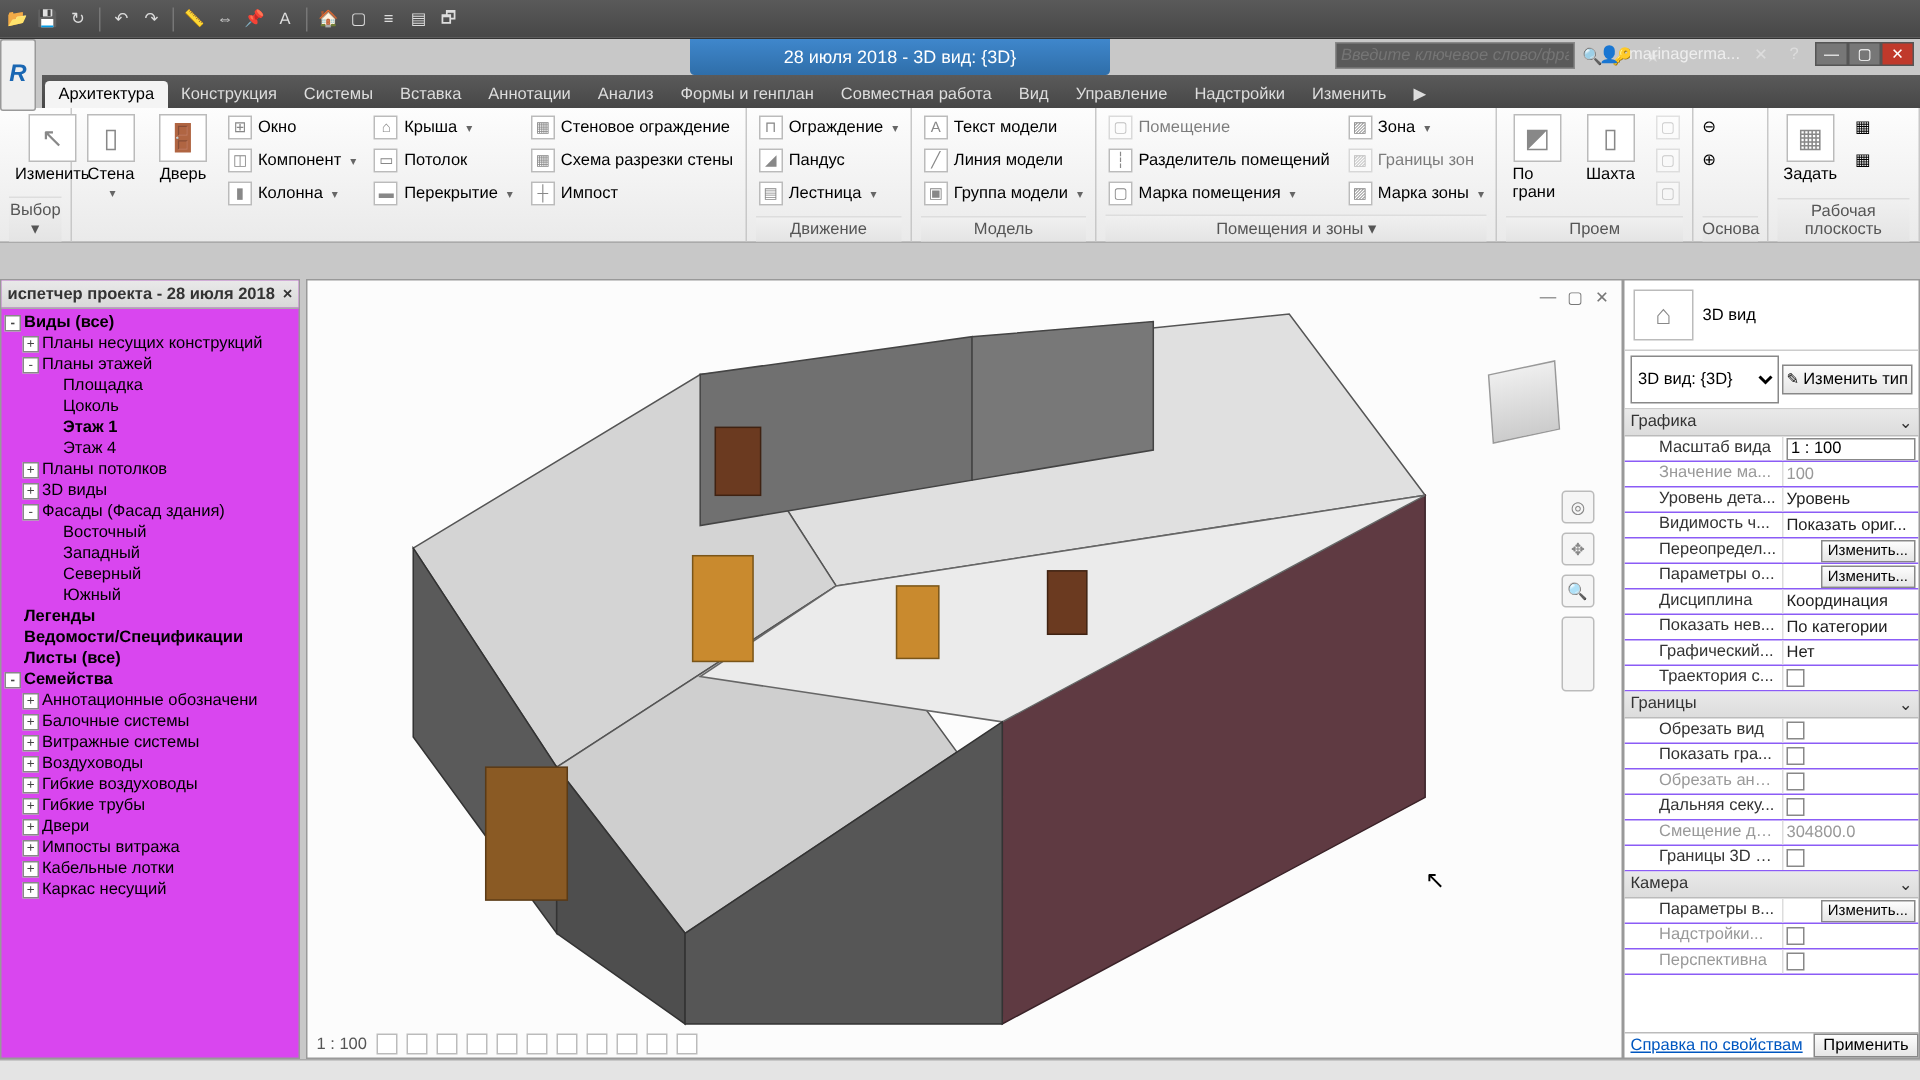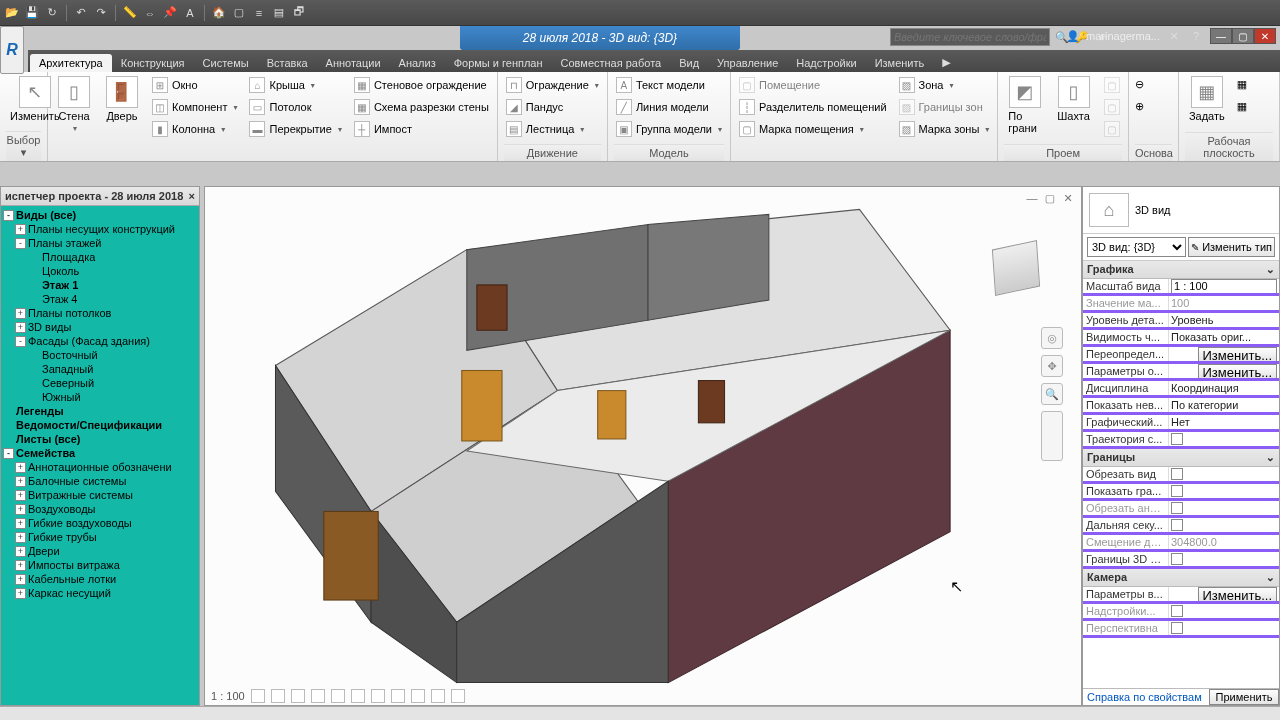--- a/index.html
+++ b/index.html
@@ -2,42 +2,42 @@
 <html><head>
 <meta charset="utf-8">
 <style>
 * { margin:0; padding:0; box-sizing:border-box; font-family:"Segoe UI",Tahoma,sans-serif; font-size:11px; user-select:none; }
 html,body { width:1280px; height:720px; overflow:hidden; background:#c8c8c8; }
 .qat { height:26px; background:linear-gradient(#5a5a5a,#474747); display:flex; align-items:center; padding:0 4px; gap:4px; border-bottom:1px solid #333;}
 .qat-icon { width:16px; height:16px; display:flex; align-items:center; justify-content:center; color:#ddd; cursor:pointer;}
 .qat-sep { width:1px; height:16px; background:#777; margin:0 2px;}
 .logo { width:24px; height:48px; background:#efefef; position:absolute; left:0; top:26px; z-index:5; display:flex; align-items:center; justify-content:center; border:1px solid #999; border-radius:2px;}
 .logo span{ font-weight:bold; font-size:16px; color:#1a67b3; font-style:italic;}
-.title-area { position:absolute; left:460px; top:26px; width:280px; height:24px; background:linear-gradient(#3f87cc,#2f6ea9); color:#fff; display:flex; align-items:center; justify-content:center; font-size:12px; z-index:4; border-radius:0 0 3px 3px;font-style:italic;}
+.title-area { position:absolute; left:460px; top:26px; width:280px; height:24px; background:linear-gradient(#3f87cc,#2f6ea9); color:#fff; display:flex; align-items:center; justify-content:center; font-size:12px; z-index:4; border-radius:0 0 3px 3px;}
 .search-area { position:absolute; right:170px; top:28px; display:flex; align-items:center; gap:4px; z-index:4; color:#ccc;}
 .search-area input{ width:160px; height:18px; border:1px solid #888; background:#5a5a5a; color:#bbb; padding:0 3px; font-style:italic; font-size:11px;}
 .titlebar-right{ position:absolute; right:4px; top:28px; display:flex; align-items:center; gap:6px; z-index:4; color:#ddd;}
 .titlebar-right .user{ color:#eee;}
 .winbtns{ display:flex; gap:0;}
 .winbtn{ width:22px; height:16px; display:flex; align-items:center; justify-content:center; background:#777; border:1px solid #555; color:#fff; font-size:10px;}
 .winbtn.close{ background:#c0392b;}
 .tabs { position:absolute; top:50px; left:28px; right:0; height:22px; background:linear-gradient(#5a5a5a,#474747); display:flex; align-items:flex-end; padding-left:2px; z-index:3;}
 .tab { padding:3px 9px; color:#ddd; cursor:pointer; border-top-left-radius:3px; border-top-right-radius:3px;}
 .tab.active { background:#f4f4f4; color:#000;}
 .ribbon { position:absolute; top:72px; left:0; right:0; height:90px; background:linear-gradient(#fdfdfd,#eaeaea); border-bottom:1px solid #aaa; display:flex; z-index:2;}
 .rgroup { border-right:1px solid #c8c8c8; display:flex; flex-direction:column; justify-content:space-between; padding:2px 6px 0; position:relative;}
 .rgroup-title { text-align:center; color:#555; font-size:11px; padding:2px 0; border-top:1px solid #ddd; background:linear-gradient(#f0f0f0,#e4e4e4);}
 .rbtn-large { display:flex; flex-direction:column; align-items:center; gap:2px; padding:2px 4px; cursor:pointer;}
 .rbtn-large .ico { width:32px; height:32px; background:#fff; border:1px solid #bbb; display:flex; align-items:center; justify-content:center; color:#888; font-size:18px;}
 .rbtn-small { display:flex; align-items:center; gap:4px; padding:1px 2px; cursor:pointer; height:22px; white-space:nowrap;}
 .rbtn-small .ico { width:16px; height:16px; background:#fff; border:1px solid #bbb; display:inline-flex; align-items:center; justify-content:center; color:#888; font-size:10px;}
 .drop::after{ content:"▾"; font-size:8px; margin-left:2px; color:#666;}
 .col { display:flex; flex-direction:column; justify-content:flex-start; gap:0;}
 .rbody { display:flex; gap:8px; flex:1;}
-.browser { position:absolute; left:0; top:186px; width:200px; bottom:14px; background:#14b8a6; border:1px solid #999; z-index:1;}
+.browser { position:absolute; left:0; top:186px; width:200px; bottom:14px; background:#d946ef; border:1px solid #999; z-index:1;}
 .panel-title { background:linear-gradient(#e9e9e9,#d8d8d8); border-bottom:1px solid #aaa; padding:3px 4px; display:flex; justify-content:space-between; align-items:center; color:#333; font-weight:bold; font-size:11px;}
 .panel-title .x{ cursor:pointer; color:#333; font-weight:bold;}
 .tree { overflow:auto; height:calc(100% - 20px); padding:2px 0; position:relative;}
 .tnode { display:flex; align-items:center; gap:2px; padding:1px 2px; white-space:nowrap; cursor:default;}
 .tnode .pm{ width:11px; height:11px; border:1px solid #888; display:inline-flex; align-items:center; justify-content:center; font-size:9px; line-height:1; cursor:pointer; color:#444; background:#fff;}
 .tnode .sp{ width:11px; display:inline-block;}
 .tnode.bold{ font-weight:bold;}
 .indent1{ padding-left:14px;} .indent2{ padding-left:28px;}
 .view { position:absolute; left:204px; top:186px; right:198px; bottom:14px; background:#fcfcfc; border:1px solid #999;}
 .view-controls { position:absolute; top:4px; right:6px; display:flex; gap:4px; color:#777;}
@@ -47,33 +47,33 @@
 .navwheel{ position:absolute; top:140px; right:14px; width:30px; display:flex; flex-direction:column; gap:6px; align-items:center;}
 .navwheel div{ width:22px; height:22px; border:1px solid #bbb; background:#f5f5f5; border-radius:3px; cursor:pointer; color:#888; display:flex; align-items:center; justify-content:center; font-size:11px;}
 .canvas{ width:100%; height:100%;}
 .view-status { position:absolute; bottom:2px; left:6px; display:flex; align-items:center; gap:6px; color:#555;}
 .view-status .sico{ width:14px; height:14px; border:1px solid #bbb; background:#fff; cursor:pointer;}
 .cursor-arrow{ position:absolute; left:745px; top:390px; font-size:16px; color:#000; pointer-events:none;}
 .props { position:absolute; right:0; top:186px; width:198px; bottom:14px; background:#fff; border:1px solid #999; display:flex; flex-direction:column;}
 .props-type { display:flex; align-items:center; gap:6px; padding:6px; border-bottom:1px solid #ccc;}
 .props-type .ico3d{ width:40px; height:34px; border:1px solid #bbb; display:flex; align-items:center; justify-content:center; color:#888; font-size:18px;}
 .type-select { display:flex; gap:2px; padding:3px 4px; border-bottom:1px solid #ccc; align-items:center;}
-.type-select select{ flex:1; height:20px; border:1px solid #888; font-size:11px; background:#fff;}
+.type-select select{ flex:1; height:32px; border:1px solid #888; font-size:11px; background:#fff;}
 .type-select button{ height:20px; font-size:10px; border:1px solid #888; background:linear-gradient(#fdfdfd,#e5e5e5); cursor:pointer; padding:0 2px; white-space:nowrap;}
 .pgrid{ flex:1; overflow:auto;}
-.pcat{ background:linear-gradient(#e9e9e9,#dcdcdc); padding:2px 4px; font-weight:bold; color:#333; border-bottom:1px solid #bbb; display:flex; justify-content:space-between;}
-.prow{ display:flex; border-bottom:3px solid #8b5cf6; height:17px;}
+.pcat{ background:linear-gradient(#e9e9e9,#dcdcdc); padding:2px 4px; font-weight:normal; color:#333; border-bottom:1px solid #bbb; display:flex; justify-content:space-between;}
+.prow{ display:flex; border-bottom:1px solid #8b5cf6; height:17px;padding-left:20px;}
 .prow .pk{ width:86px; padding:1px 3px; color:#333; overflow:hidden; text-overflow:ellipsis; white-space:nowrap; border-right:1px solid #ddd;}
 .prow .pv{ flex:1; padding:0 2px; color:#222; overflow:hidden; display:flex; align-items:center;}
 .prow .pv input[type=text]{ width:100%; height:15px; border:1px solid #888; font-size:11px; padding:0 2px;}
-.prow .pv button{ height:15px; font-size:13px; border:1px solid #888; background:linear-gradient(#fdfdfd,#e5e5e5); cursor:pointer; padding:0 4px; margin-left:auto;}
+.prow .pv button{ height:15px; font-size:10px; border:1px solid #888; background:linear-gradient(#fdfdfd,#e5e5e5); cursor:pointer; padding:0 4px; margin-left:auto;}
 .prow .pv .chk{ width:12px; height:12px; border:1px solid #888; background:#fff; display:inline-block;}
 .prow.dim .pk, .prow.dim .pv{ color:#999;}
 .props-footer{ display:flex; border-top:1px solid #bbb;}
-.props-footer a{ flex:1; padding:2px 4px; color:#0057c0; cursor:pointer;}
+.props-footer a{ flex:1; padding:2px 4px; color:#0057c0; text-decoration:underline; cursor:pointer;}
 .props-footer button{ width:70px; border:1px solid #888; background:linear-gradient(#fdfdfd,#e5e5e5); cursor:pointer;}
 .statusbar{ position:absolute; bottom:0; left:0; right:0; height:14px; background:#e4e4e4; border-top:1px solid #aaa;}
 .tree::-webkit-scrollbar, .pgrid::-webkit-scrollbar { width:15px;}
 .tree::-webkit-scrollbar-thumb, .pgrid::-webkit-scrollbar-thumb{ background:#c4c4c4; border:1px solid #999;}
 .tree::-webkit-scrollbar-track, .pgrid::-webkit-scrollbar-track{ background:#efefef;}
 .tree::-webkit-scrollbar-button, .pgrid::-webkit-scrollbar-button{ background:#dcdcdc; border:1px solid #999; height:15px;}
 </style>
 </head>
 <body>
 
@@ -263,20 +263,21 @@
         <div class="rbtn-small" style="opacity:.5">
             <span class="ico">▨</span>
             <span>Границы зон</span>
           </div>
         <div class="rbtn-small drop">
             <span class="ico">▨</span>
             <span>Марка зоны</span>
           </div>
       </div>
     </div>
+    <div class="rgroup-title"><span>Помещения и зоны</span> ▾</div>
   </div>
   <div class="rgroup">
     <div class="rbody">
       <div class="rbtn-large">
           <div class="ico">◩</div>
           <span>По грани</span>
         </div>
       <div class="rbtn-large">
           <div class="ico">▯</div>
           <span>Шахта</span>

